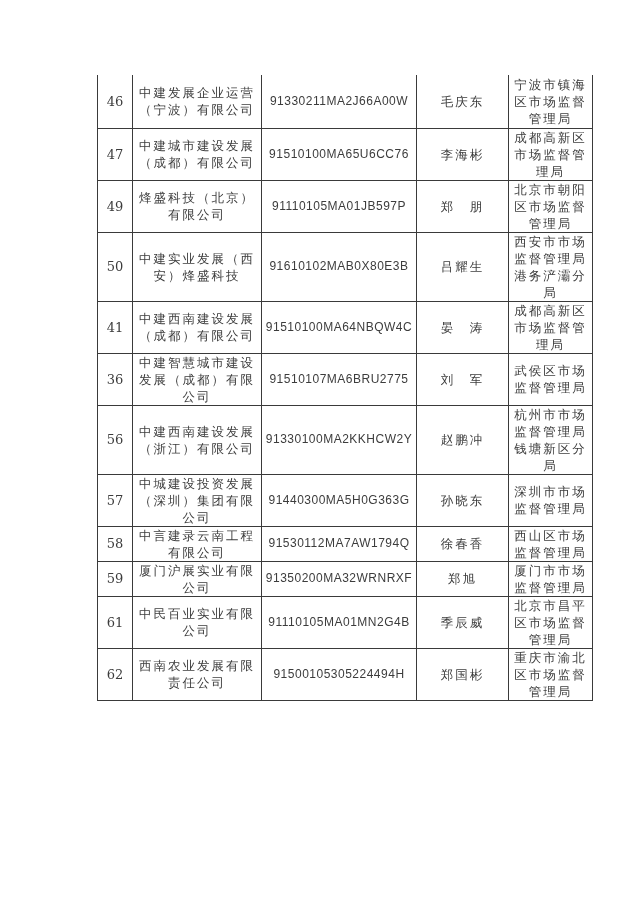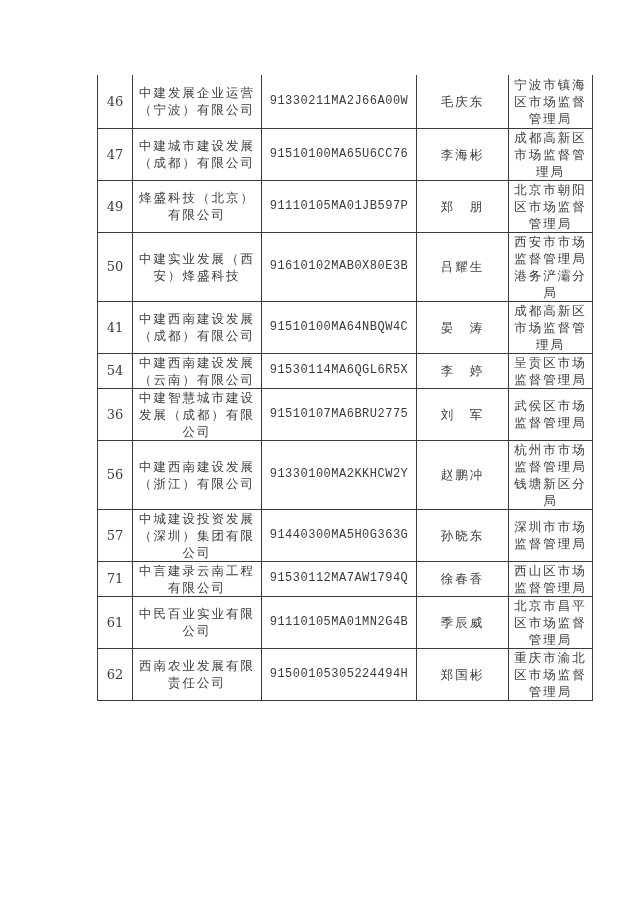--- a/index.html
+++ b/index.html
@@ -5,21 +5,21 @@
   html, body { margin: 0; padding: 0; background: #ffffff; }
   body { width: 640px; height: 905px; position: relative; overflow: hidden;
          font-family: "DejaVu Serif", "Liberation Serif", serif; color: #333; }
   .tbl { position: absolute; left: 97px; top: 75px; border-collapse: collapse; table-layout: fixed; }
   .tbl td { border: 1px solid #3a3a3a; padding: 0; text-align: center; vertical-align: middle;
             font-size: 12.5px; line-height: 17px; letter-spacing: 2px; color: #3c3c3c; }
   .tbl tr:first-child td { border-top: none; }
   .c-no { width: 34px; letter-spacing: 0 !important; font-size: 13px !important; }
   .c-name { width: 120px; padding: 0 4px !important; }
   .c-code { width: 154px; letter-spacing: 0.5px !important; font-size: 12px !important;
-            font-family: Liberation Mono, monospace; }
+            font-family: Liberation Sans, sans-serif; }
   .c-rep { width: 91px; }
   .c-auth { width: 77px; padding: 0 3px !important; margin-top: 44px; }
   .name-txt, .auth-txt { display: block; white-space: pre-line; }
 </style>
 </head>
 <body>
 
 <table class="tbl">
   <tbody id="tbody">
       <tr style="height: 53px;">
@@ -70,31 +70,20 @@
     <td class="c-no">41</td>
     <td class="c-name">
           <span class="name-txt">中建西南建设发展（成都）有限公司</span>
         </td>
     <td class="c-code">91510100MA64NBQW4C</td>
     <td class="c-rep">晏　涛</td>
     <td class="c-auth">
           <span class="auth-txt">成都高新区市场监督管理局</span>
         </td>
   </tr>
-      <tr style="height: 33px;">
-    <td class="c-no">54</td>
-    <td class="c-name">
-          <span class="name-txt">中建西南建设发展（云南）有限公司</span>
-        </td>
-    <td class="c-code">91530114MA6QGL6R5X</td>
-    <td class="c-rep">李　婷</td>
-    <td class="c-auth">
-          <span class="auth-txt">呈贡区市场监督管理局</span>
-        </td>
-  </tr>
       <tr style="height: 51px;">
     <td class="c-no">36</td>
     <td class="c-name">
           <span class="name-txt">中建智慧城市建设发展（成都）有限公司</span>
         </td>
     <td class="c-code">91510107MA6BRU2775</td>
     <td class="c-rep">刘　军</td>
     <td class="c-auth">
           <span class="auth-txt">武侯区市场监督管理局</span>
         </td>
@@ -115,28 +104,39 @@
     <td class="c-name">
           <span class="name-txt">中城建设投资发展（深圳）集团有限公司</span>
         </td>
     <td class="c-code">91440300MA5H0G363G</td>
     <td class="c-rep">孙晓东</td>
     <td class="c-auth">
           <span class="auth-txt">深圳市市场监督管理局</span>
         </td>
   </tr>
       <tr style="height: 35px;">
-    <td class="c-no">71</td>
+    <td class="c-no">58</td>
     <td class="c-name">
           <span class="name-txt">中言建录云南工程有限公司</span>
         </td>
     <td class="c-code">91530112MA7AW1794Q</td>
     <td class="c-rep">徐春香</td>
     <td class="c-auth">
           <span class="auth-txt">西山区市场监督管理局</span>
+        </td>
+  </tr>
+      <tr style="height: 34px;">
+    <td class="c-no">59</td>
+    <td class="c-name">
+          <span class="name-txt">厦门沪展实业有限公司</span>
+        </td>
+    <td class="c-code">91350200MA32WRNRXF</td>
+    <td class="c-rep">郑旭</td>
+    <td class="c-auth">
+          <span class="auth-txt">厦门市市场监督管理局</span>
         </td>
   </tr>
       <tr style="height: 50px;">
     <td class="c-no">61</td>
     <td class="c-name">
           <span class="name-txt">中民百业实业有限公司</span>
         </td>
     <td class="c-code">91110105MA01MN2G4B</td>
     <td class="c-rep">季辰威</td>
     <td class="c-auth">

